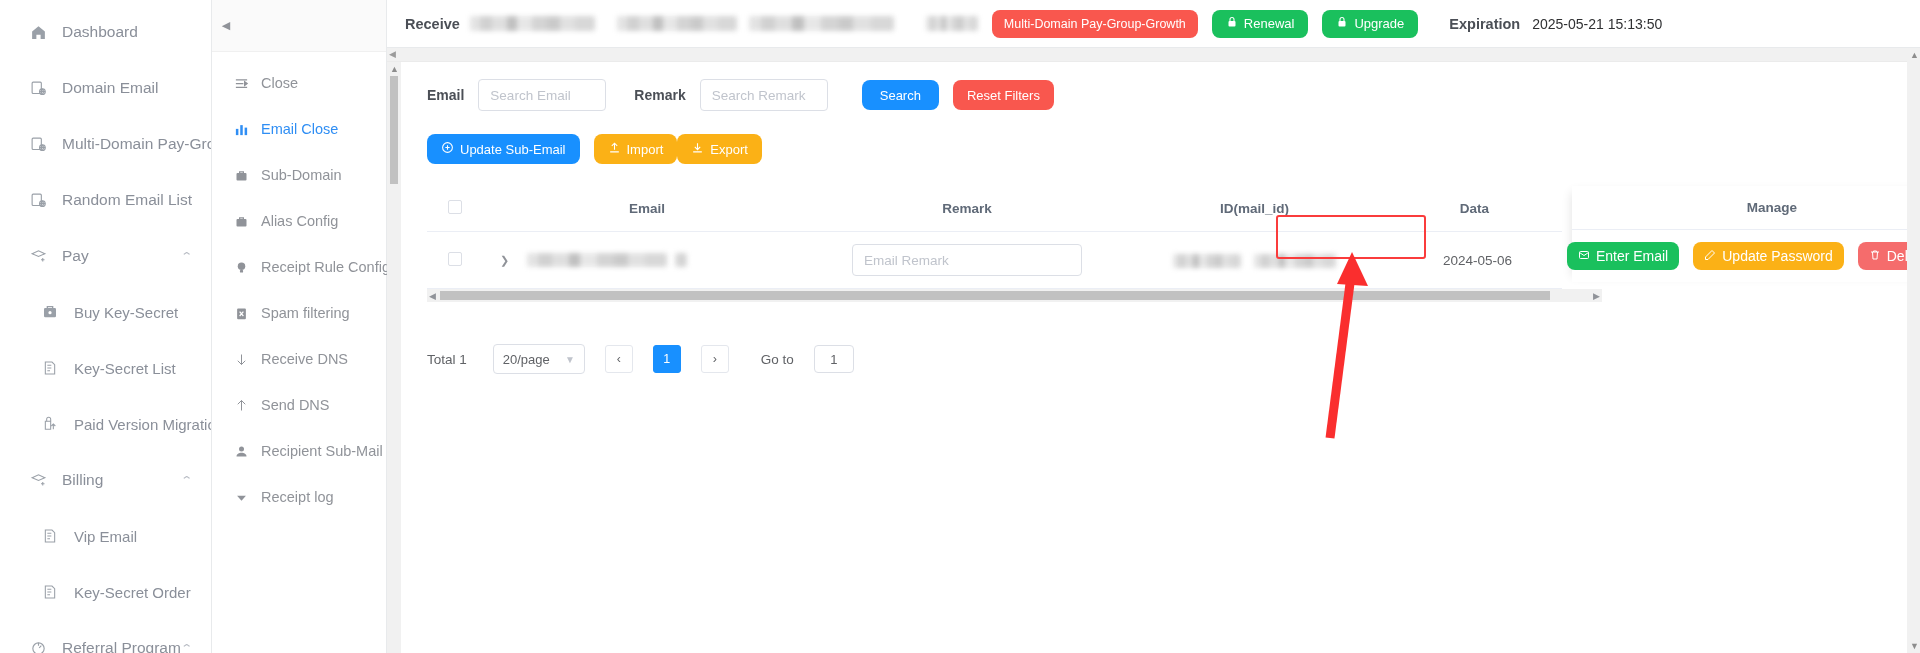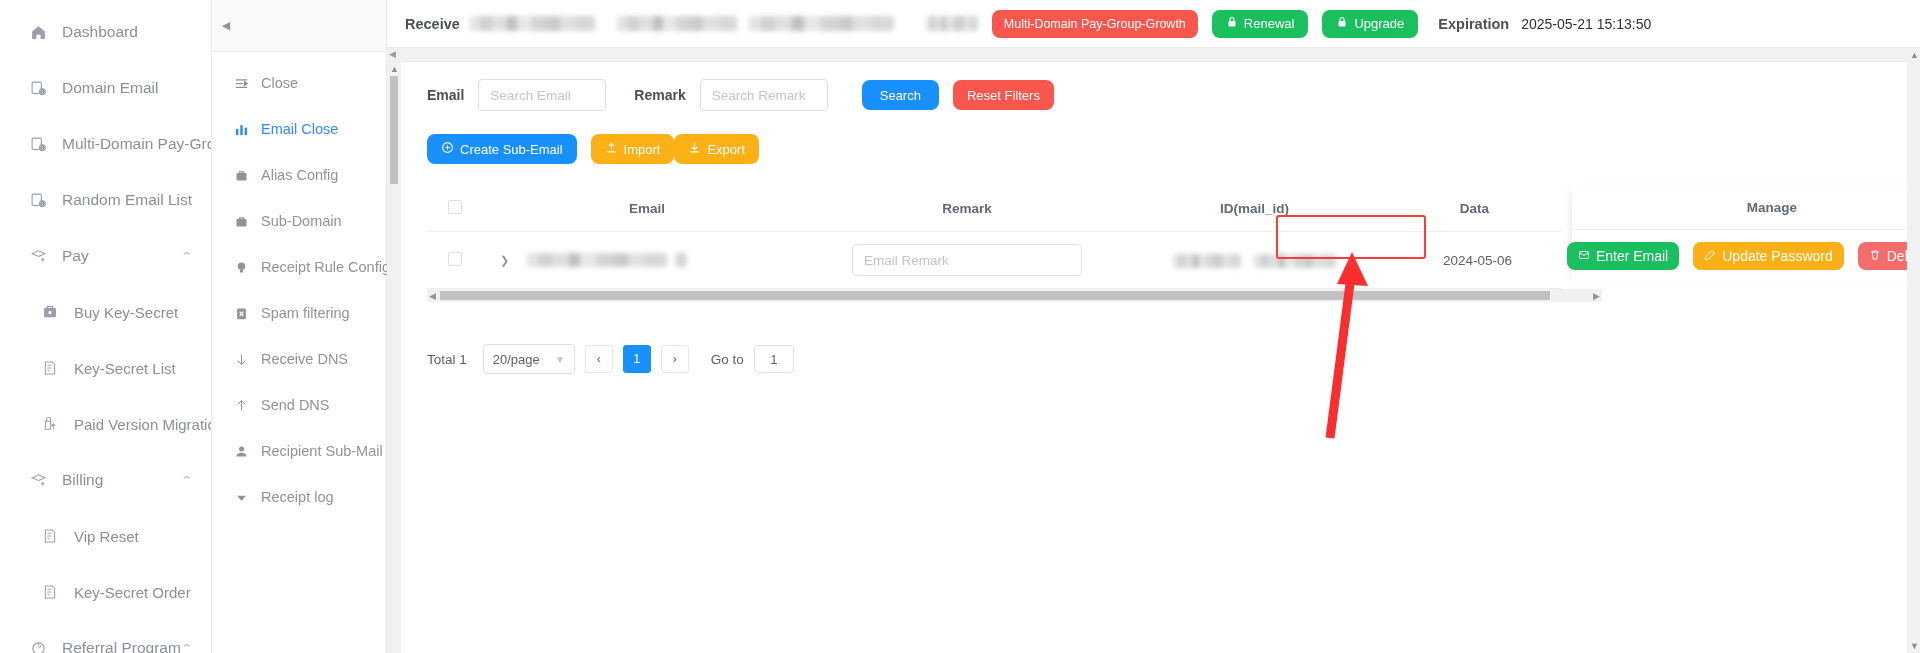--- a/index.html
+++ b/index.html
@@ -114,21 +114,21 @@
   }
   .btn-red    { background: #f9574e; }
   .btn-green  { background: #1ac05d; }
   .btn-blue   { background: #1890ff; }
   .btn-orange { background: #fbb116; }
   .btn-danger { background: #f56c6c; }
   .btn-reset  { background: #f9574e; }
 
   .tb-tag { height: 28px; padding: 0 12px; font-size: 12.5px; margin-left: 14px; }
   .tb-btn { height: 28px; padding: 0 14px; font-size: 13px; margin-left: 14px; }
-  .tb-exp-label { font-size: 14.5px; font-weight: bold; color: #4b4f56; margin-left: 20px; }
+  .tb-exp-label { font-size: 14.5px; font-weight: bold; color: #4b4f56; margin-left: 31px; }
   .tb-exp-val { font-size: 14px; color: #303133; margin-left: 12px; }
 
   
   .page-hscroll {
     height: 14px; background: #f1f1f1;
     display: flex; align-items: center; justify-content: space-between;
     padding: 0 2px;
     border-bottom: 1px solid #ebebeb;
     position: relative;
   }
@@ -239,21 +239,21 @@
     position: relative; margin-top: 0px;
   }
   .tbl-hscroll .a-left { position: absolute; left: 2px; font-size: 9px; color: #909399; }
   .tbl-hscroll .a-right { position: absolute; right: 2px; font-size: 9px; color: #909399; }
   .tbl-hscroll .thumb {
     position: absolute; left: 13px; top: 2px;
     width: 1110px; height: 9px; background: #c1c1c1;
   }
 
   
-  .pager { display: flex; align-items: center; margin-top: 42px; gap: 10px; }
+  .pager { display: flex; align-items: center; margin-top: 42px; gap: 20px; }
   .pg-total { font-size: 13.5px; color: #606266; margin-right: 6px; }
   .pg-select {
     height: 30px; width: 92px;
     border: 1px solid #dcdfe6; border-radius: 4px;
     display: flex; align-items: center; justify-content: space-between;
     padding: 0 9px; font-size: 13px; color: #606266; cursor: pointer;
     background: #fff;
   }
   .pg-select .cv { font-size: 10px; color: #c0c4cc; }
   .pg-btn {
@@ -385,21 +385,21 @@
       <span class="caret">⌃</span>
     </div>
 
     <div class="nav-item sub">
       <span class="ic">
         <svg width="16" height="16" viewBox="0 0 24 24" fill="none" stroke="currentColor" stroke-width="1.6">
             <path d="M5 3h10l4 4v14H5z"></path>
             <path d="M8 8h6M8 12h6M8 16h4"></path>
           </svg>
       </span>
-      <span class="label">Vip Reset</span>
+      <span class="label">Vip Email</span>
     </div>
 
     <div class="nav-item sub">
       <span class="ic">
         <svg width="16" height="16" viewBox="0 0 24 24" fill="none" stroke="currentColor" stroke-width="1.6">
             <path d="M5 3h10l4 4v14H5z"></path>
             <path d="M8 8h6M8 12h6M8 16h4"></path>
           </svg>
       </span>
       <span class="label">Key-Secret Order</span>
@@ -444,31 +444,31 @@
         <span>Email Close</span>
       </div>
 
       <div class="sub-item">
         <span class="ic">
           <svg width="15" height="15" viewBox="0 0 24 24" fill="currentColor">
               <rect x="4" y="8" width="16" height="12" rx="1.5"></rect>
               <path d="M9 8V6h6v2" fill="none" stroke="currentColor" stroke-width="2"></path>
             </svg>
         </span>
-        <span>Alias Config</span>
+        <span>Sub-Domain</span>
       </div>
 
       <div class="sub-item">
         <span class="ic">
           <svg width="15" height="15" viewBox="0 0 24 24" fill="currentColor">
               <rect x="4" y="8" width="16" height="12" rx="1.5"></rect>
               <path d="M9 8V6h6v2" fill="none" stroke="currentColor" stroke-width="2"></path>
             </svg>
         </span>
-        <span>Sub-Domain</span>
+        <span>Alias Config</span>
       </div>
 
       <div class="sub-item">
         <span class="ic">
           <svg width="15" height="15" viewBox="0 0 24 24" fill="currentColor">
               <circle cx="12" cy="10" r="6"></circle>
               <rect x="9.5" y="16" width="5" height="4" rx="1"></rect>
             </svg>
         </span>
         <span>Receipt Rule Config</span>
@@ -583,21 +583,21 @@
         </div>
 
         <div class="action-row">
           <button class="btn btn-blue act-btn">
             <span>
               <svg width="13" height="13" viewBox="0 0 24 24" fill="none" stroke="#fff" stroke-width="2">
                   <circle cx="12" cy="12" r="9"></circle>
                   <path d="M12 8v8M8 12h8"></path>
                 </svg>
             </span>
-            <span>Create Sub-Email</span>
+            <span>Update Sub-Email</span>
           </button>
           <button class="btn btn-orange act-btn" style="margin-left:14px">
             <span>
               <svg width="13" height="13" viewBox="0 0 24 24" fill="none" stroke="#fff" stroke-width="2">
                   <path d="M12 16V4M7 9l5-5 5 5M4 20h16"></path>
                 </svg>
             </span>
             <span>Import</span>
           </button>
           <button class="btn btn-orange act-btn" style="">

